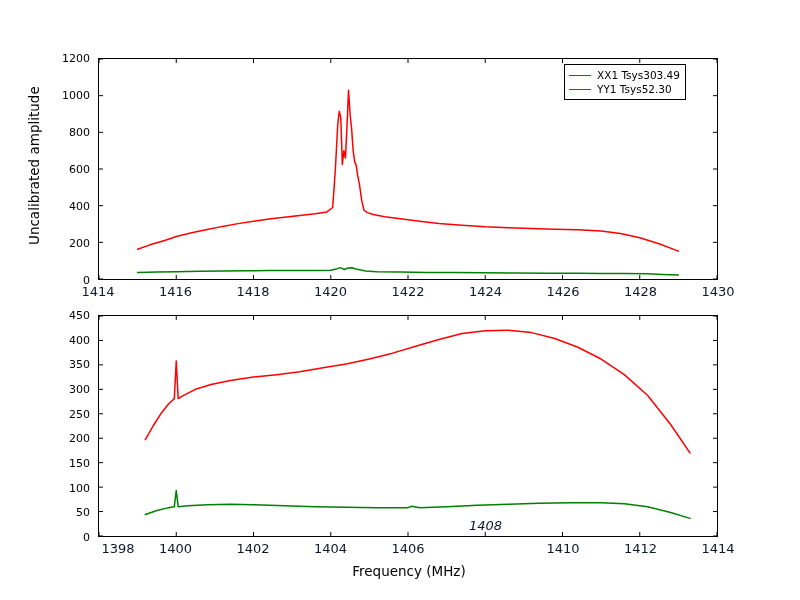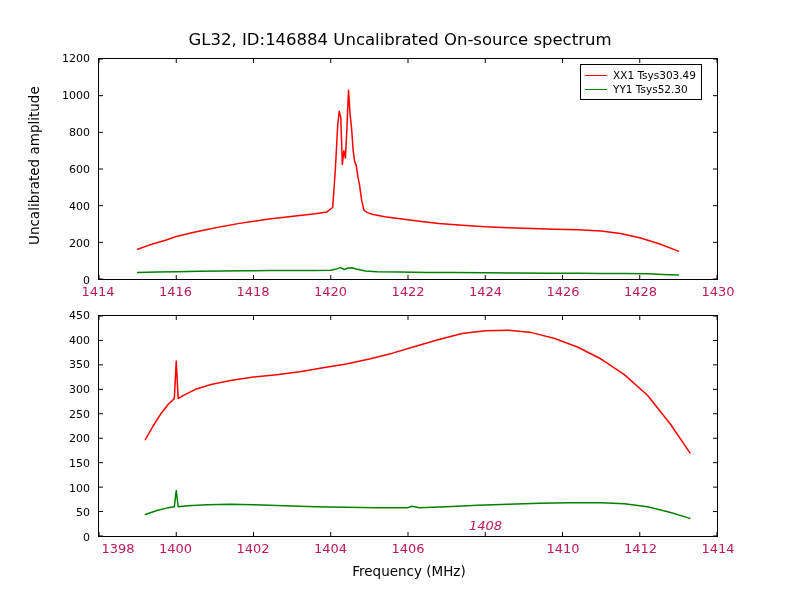--- a/index.html
+++ b/index.html
@@ -77,21 +77,21 @@
     text-align: center;
   }
   #xlabel-bottom {
     top: 563px;
     left: 0;
     width: 818px;
   }
   .tick-x {
     position: absolute;
     font-size: 13px;
-    color: #be185d;
+    color: #0f172a;
     transform: translateX(-50%);
     white-space: nowrap;
   }
   .tick-y {
     position: absolute;
     font-size: 11px;
     color: #000000;
     transform: translateY(-50%);
     text-align: right;
     white-space: nowrap;
@@ -99,21 +99,21 @@
   .legend-box {
     position: absolute;
     border: 1px solid #000000;
     background: #ffffff;
     padding: 3px 5px 3px 4px;
     font-size: 10.5px;
     line-height: 13px;
     color: #000000;
   }
   #legend-top {
-    left: 580px;
+    left: 564px;
     top: 64px;
   }
   #legend-bottom {
     left: 592px;
     top: 321px;
   }
   .legend-row {
     display: flex;
     align-items: center;
     white-space: nowrap;
@@ -127,21 +127,20 @@
     margin-right: 6px;
     flex: 0 0 auto;
   }
   .legend-label { display: inline-block; }
 </style>
 </head>
 <body>
 
 <div id="figure">
 
-  <div class="fig-title">GL32, ID:146884 Uncalibrated On-source spectrum</div>
 
   <div class="ylabel" id="ylabel-top">Uncalibrated amplitude</div>
 
   <div class="panel" id="panel-top">
     <svg class="plot-svg" id="svg-top" viewBox="0 0 620 222" preserveAspectRatio="none">
         <g stroke="#000000" stroke-width="1">
           <line x1="0" x2="0" y1="0" y2="4"></line>
           <line x1="0" x2="0" y1="222" y2="218"></line>
           <line x1="77.5" x2="77.5" y1="0" y2="4"></line>
           <line x1="77.5" x2="77.5" y1="222" y2="218"></line>

